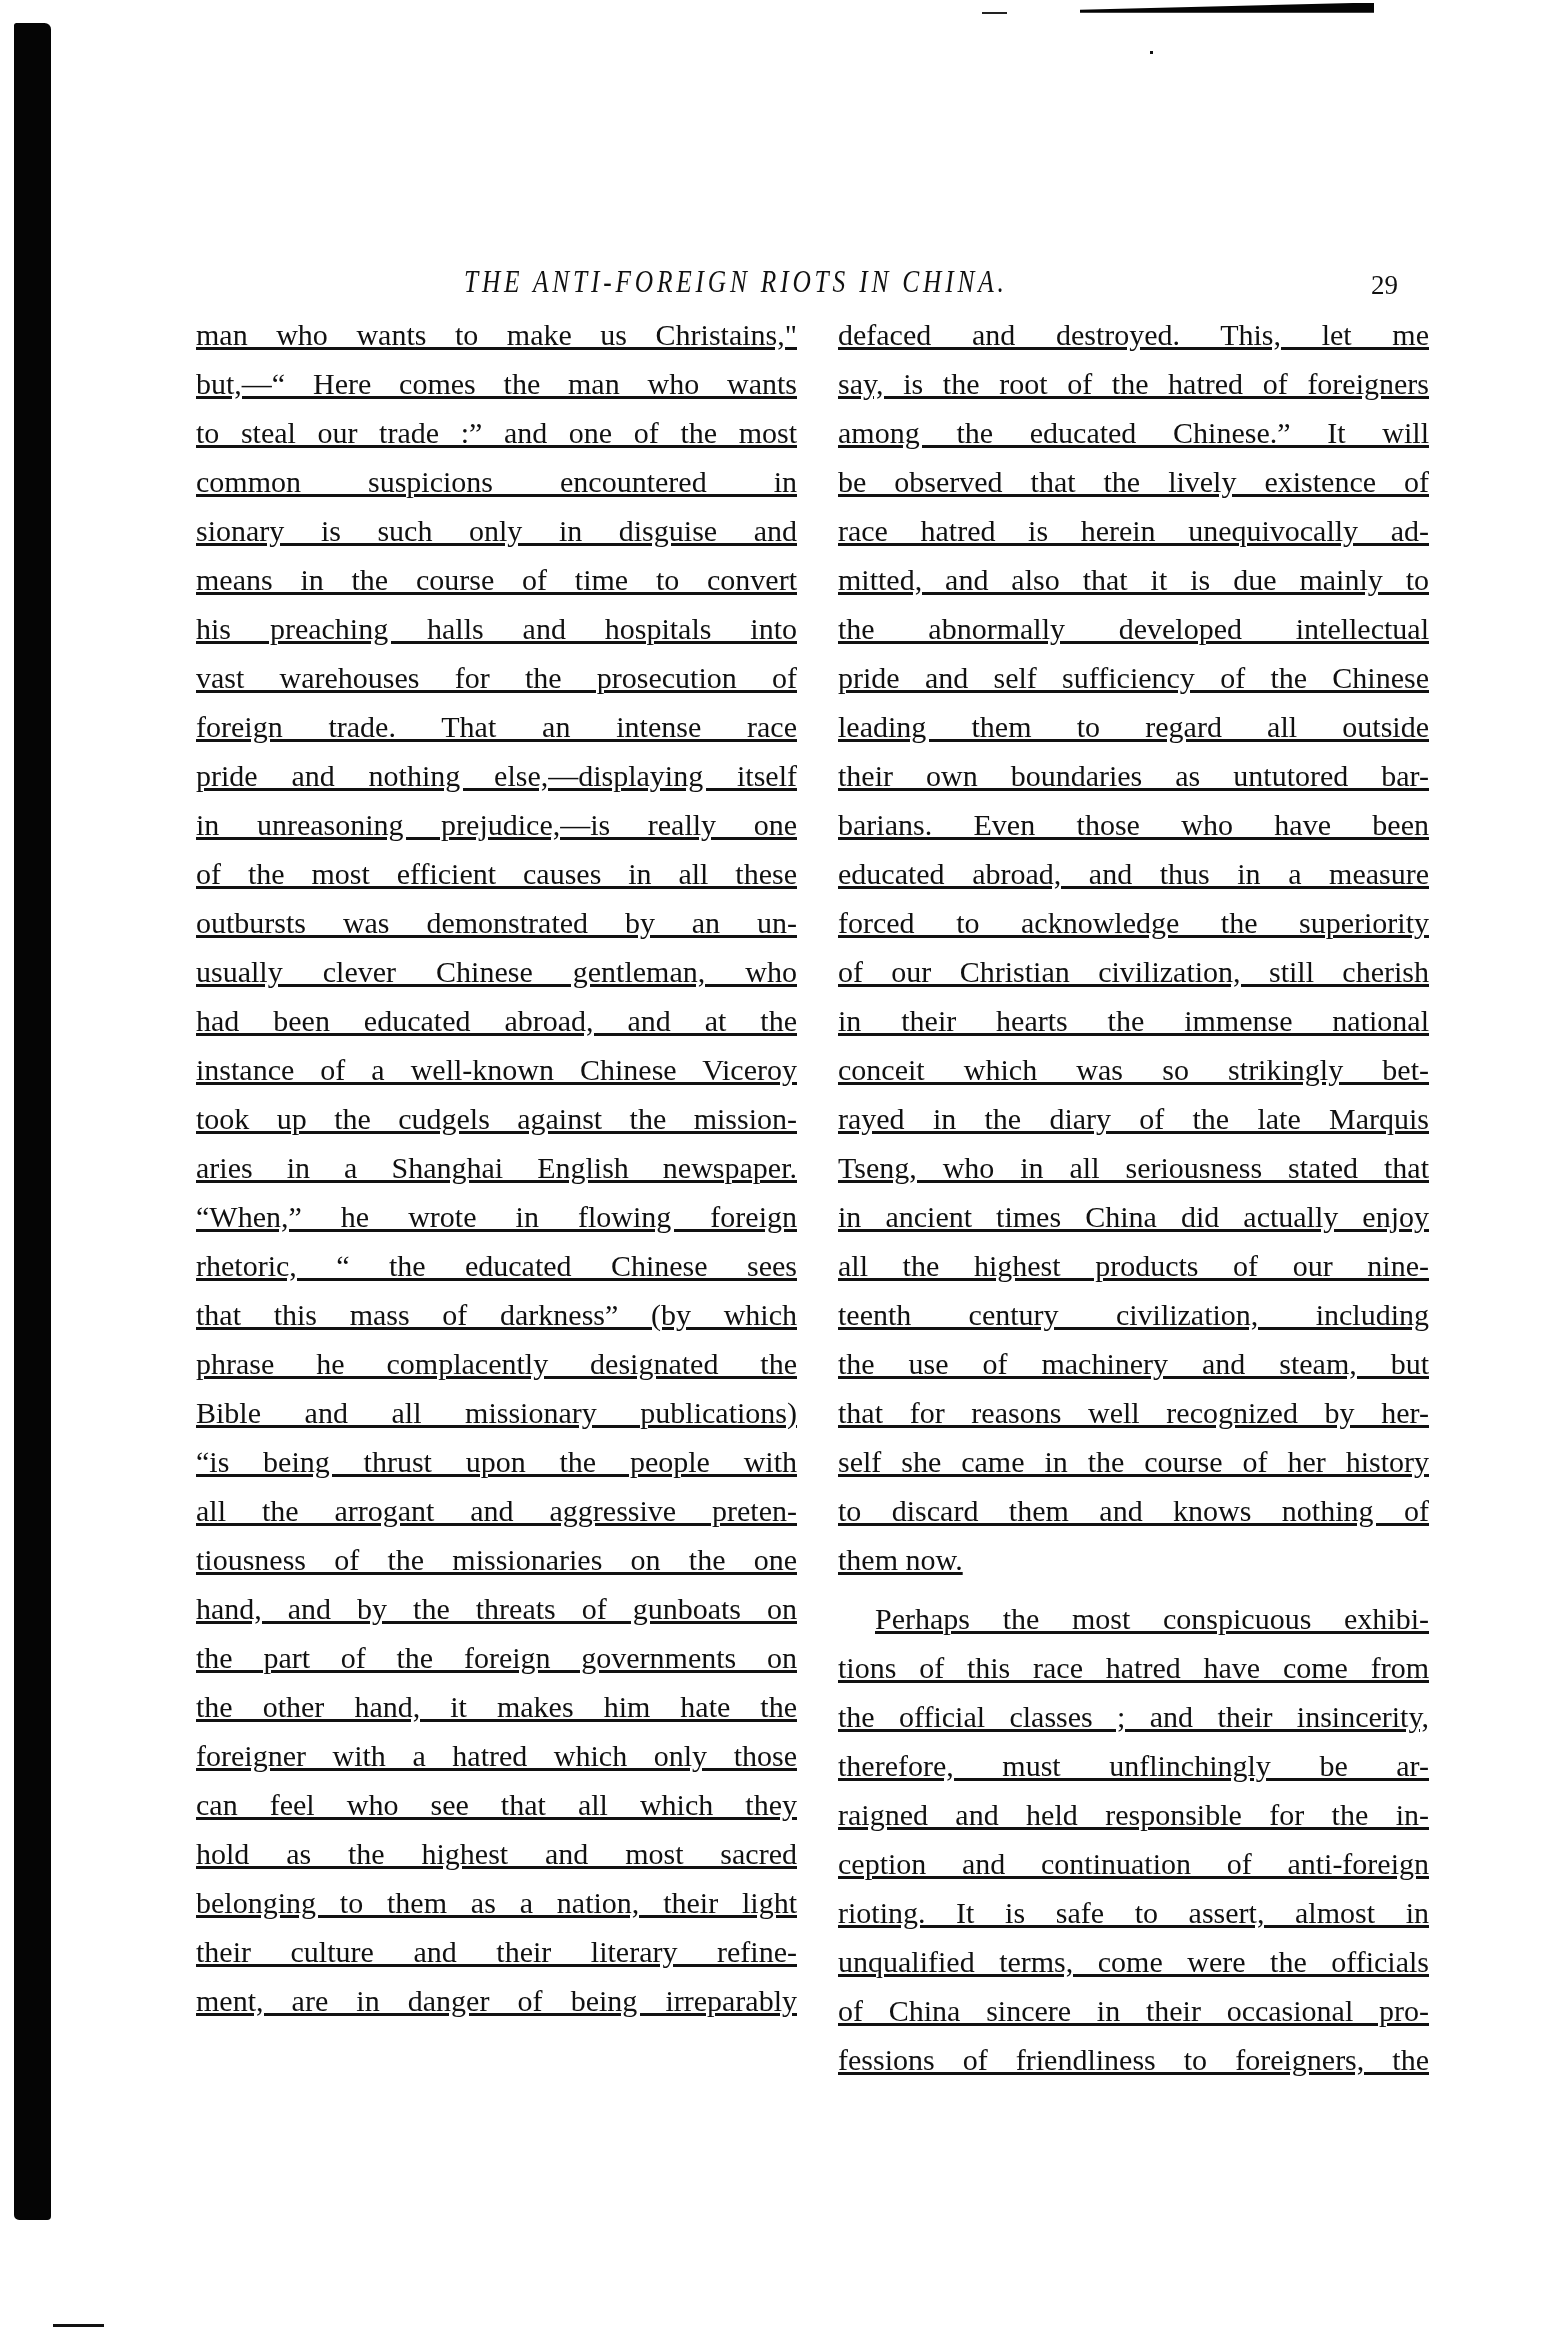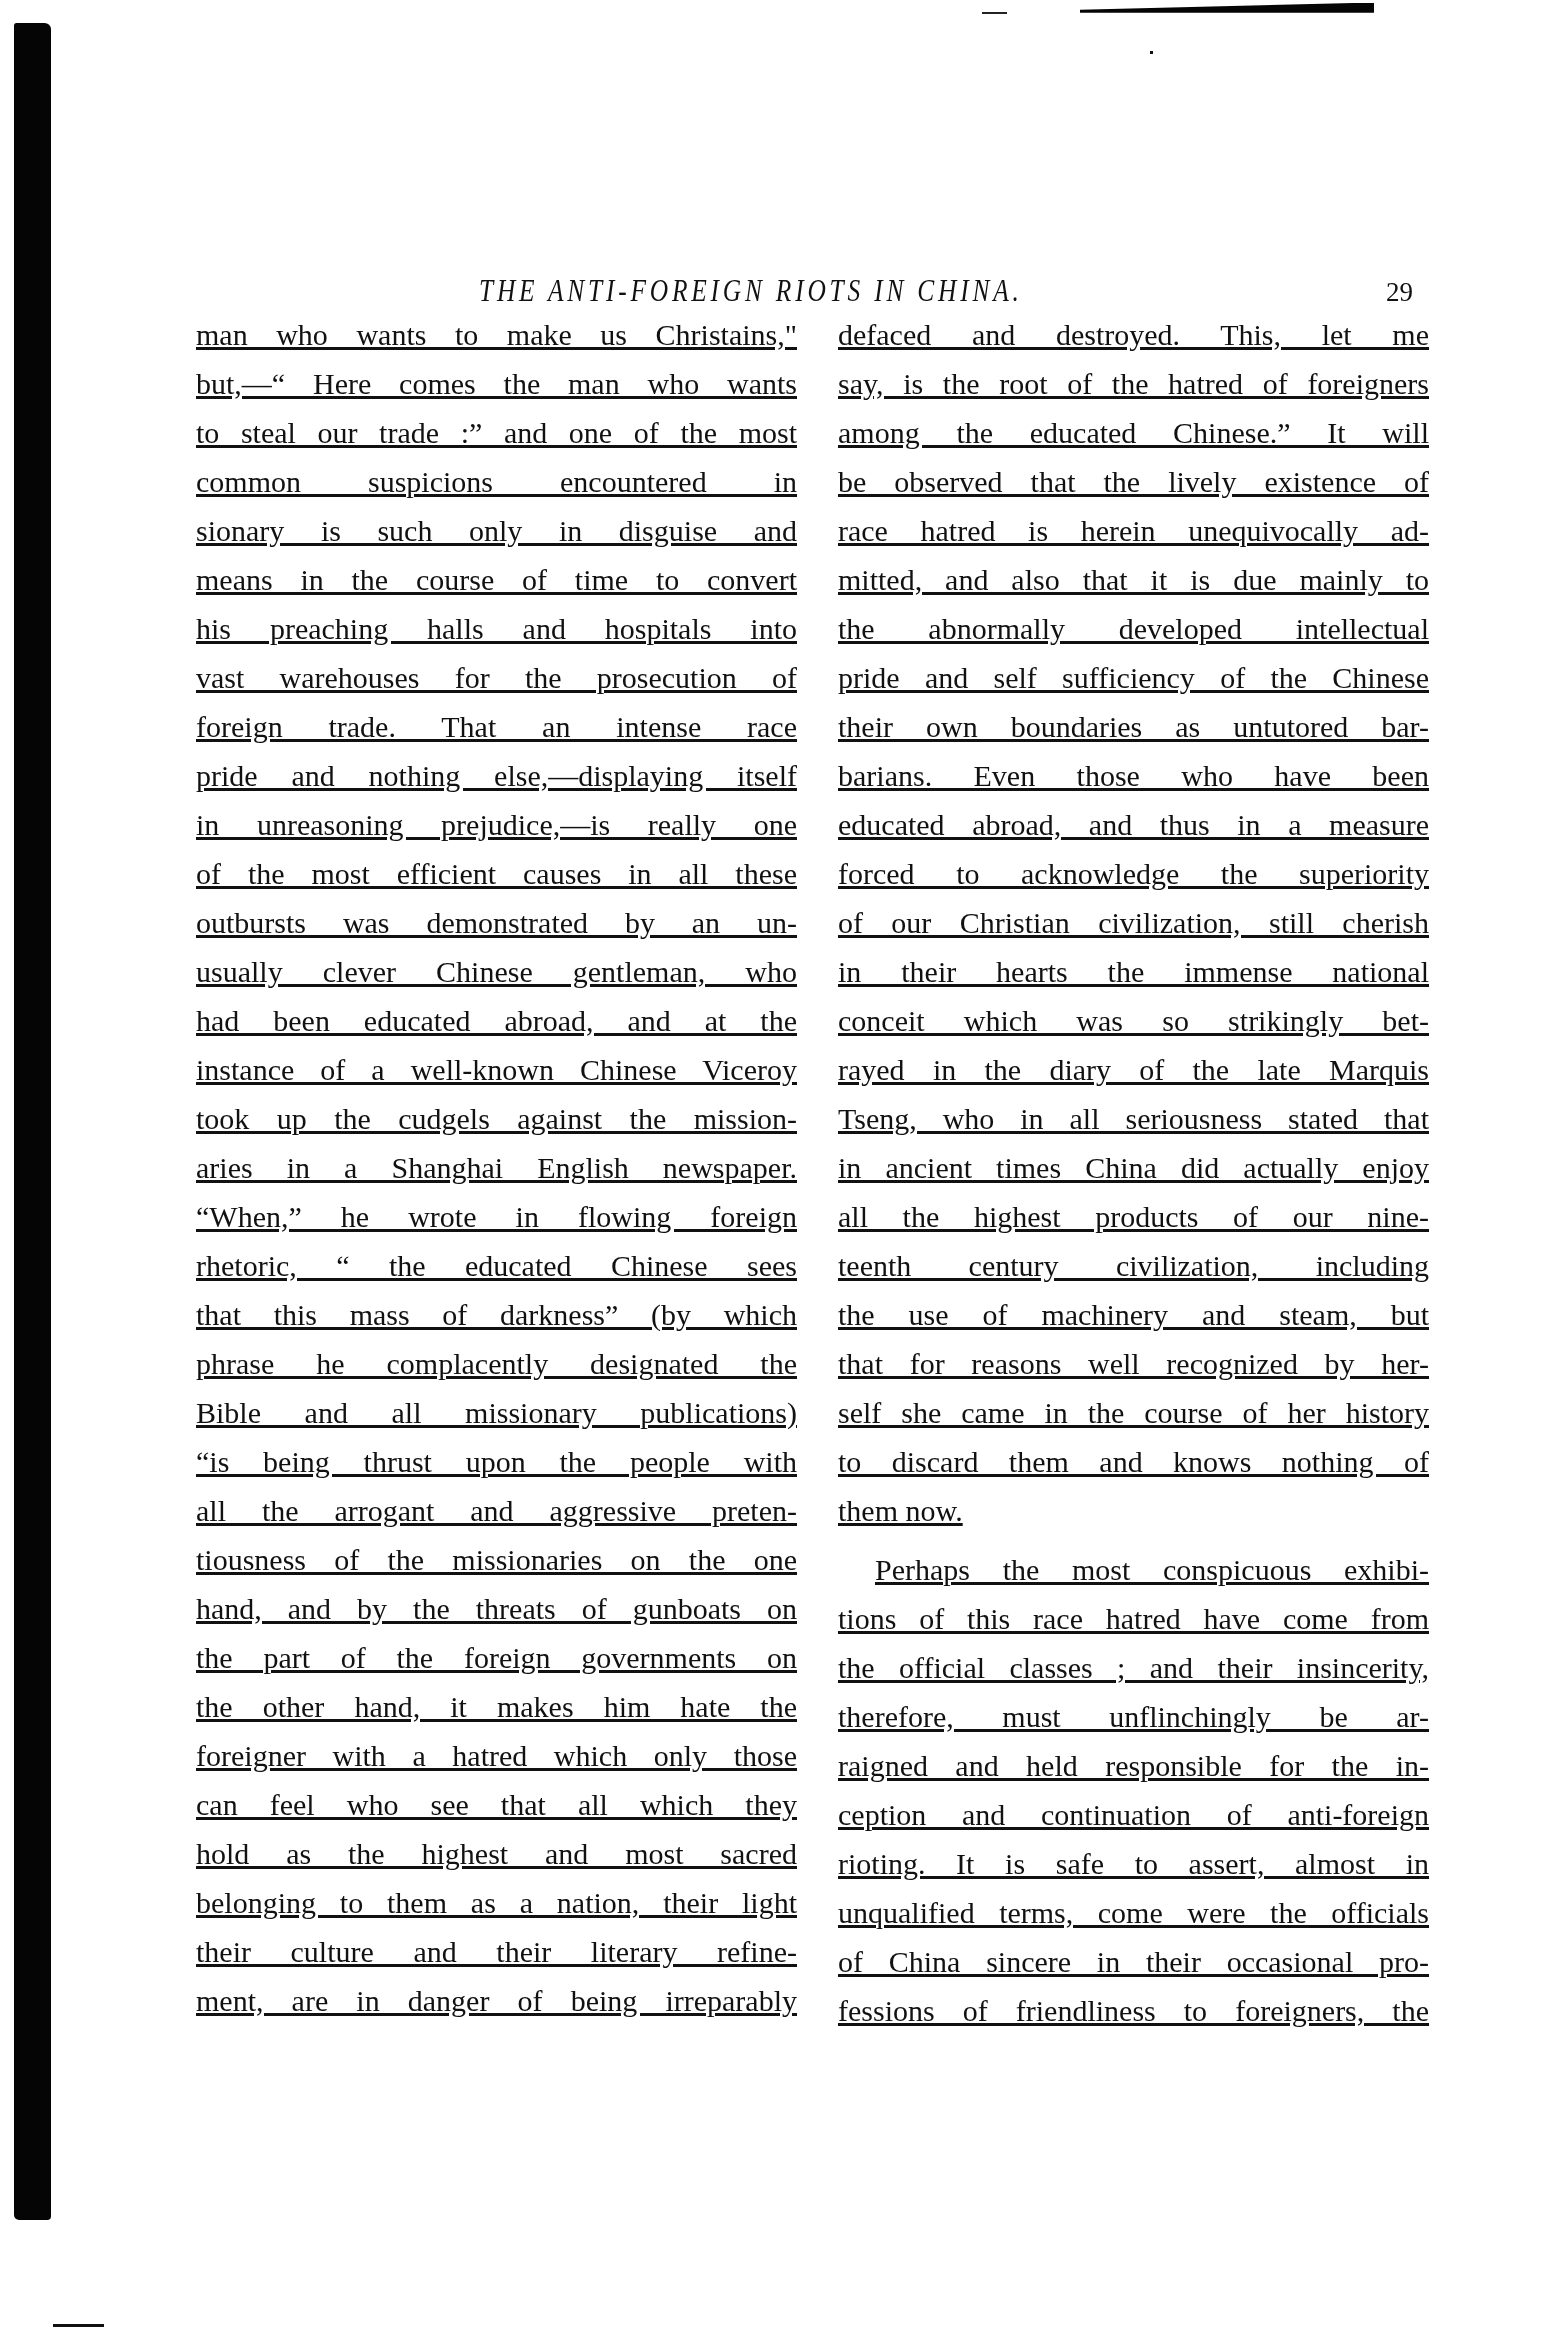--- a/index.html
+++ b/index.html
@@ -53,25 +53,25 @@
       position: absolute;
       left: 1150px;
       top: 51px;
       width: 3.2px;
       height: 3.2px;
       background: #111;
     }
     .running-head {
       position: absolute;
       top: 270px;
-      left: 479px;
+      left: 464px;
       width: 991px;
       height: 38px;
       display: flex;
-      align-items: flex-end;
+      align-items: flex-start;
     }
     .running-title {
       font-style: italic;
       font-size: 25.4px;
       letter-spacing: 3.8px;
       transform: scaleY(1.25);
       transform-origin: left bottom;
       color: #111;
     }
     .page-number {
@@ -164,20 +164,21 @@
 <section class="column right">
   <div>
     <span class="line">defaced and destroyed. This, let me</span>
     <span class="line">say, is the root of the hatred of foreigners</span>
     <span class="line">among the educated Chinese.” It will</span>
     <span class="line">be observed that the lively existence of</span>
     <span class="line">race hatred is herein unequivocally ad-</span>
     <span class="line">mitted, and also that it is due mainly to</span>
     <span class="line">the abnormally developed intellectual</span>
     <span class="line">pride and self sufficiency of the Chinese</span>
+    <span class="line">leading them to regard all outside</span>
     <span class="line">their own boundaries as untutored bar-</span>
     <span class="line">barians. Even those who have been</span>
     <span class="line">educated abroad, and thus in a measure</span>
     <span class="line">forced to acknowledge the superiority</span>
     <span class="line">of our Christian civilization, still cherish</span>
     <span class="line">in their hearts the immense national</span>
     <span class="line">conceit which was so strikingly bet-</span>
     <span class="line">rayed in the diary of the late Marquis</span>
     <span class="line">Tseng, who in all seriousness stated that</span>
     <span class="line">in ancient times China did actually enjoy</span>

